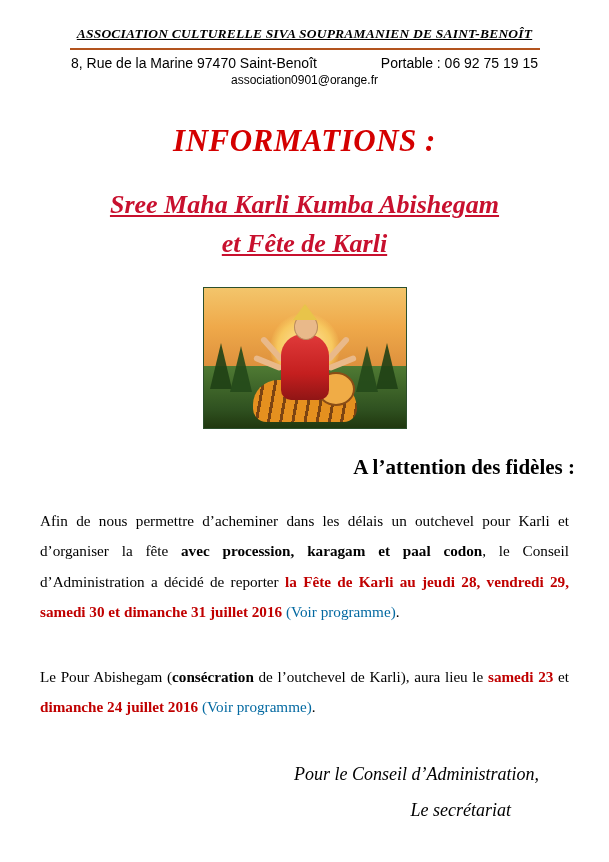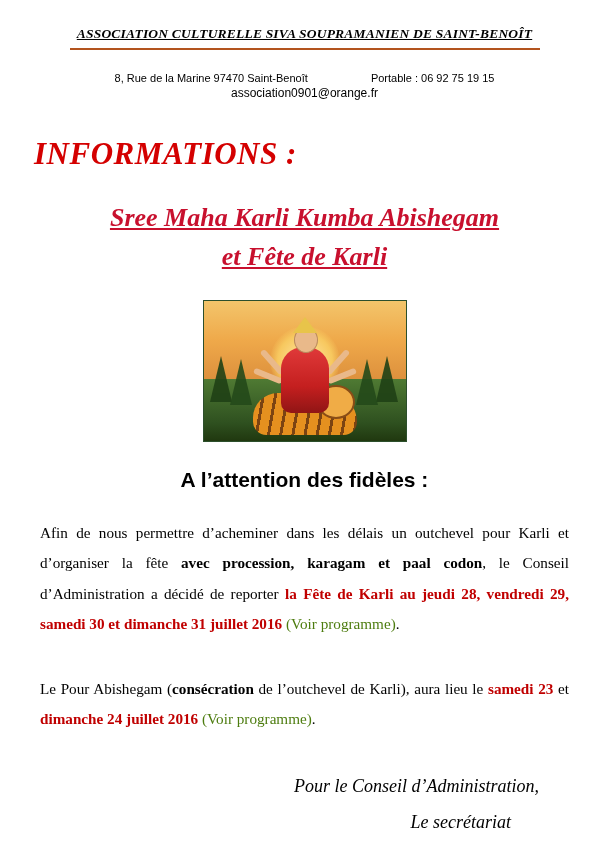--- a/index.html
+++ b/index.html
@@ -33,40 +33,40 @@
     letter-spacing: 0.2px;
     text-decoration: underline;
     white-space: nowrap;
   }
   .header-rule {
     margin: 6px auto 0 auto;
     width: 470px;
     border-top: 2px solid #b3541e;
   }
   .contact-line {
-    margin-top: 22px;
+    margin-top: 5px;
     text-align: center;
     font-family: "Liberation Sans", sans-serif;
-    font-size: 11px;
+    font-size: 14px;
   }
   .contact-line .phone {
     display: inline-block;
     margin-left: 60px;
   }
   .email-line {
     margin-top: 2px;
     text-align: center;
     font-family: "Liberation Sans", sans-serif;
     font-size: 12px;
   }
 
   
   .informations {
     margin-top: 36px;
-    text-align: left;
+    text-align: center;
     color: #d40000;
     font-family: "Liberation Serif", serif;
     font-style: italic;
     font-weight: bold;
     font-size: 31px;
     letter-spacing: 0.5px;
   }
   .subtitle {
     margin-top: 26px;
     text-align: center;
@@ -174,39 +174,39 @@
     border-radius: 3px;
   }
   .arm.left1 { left: 50%; margin-left: -52px; transform: rotate(22deg); }
   .arm.left2 { left: 50%; margin-left: -48px; bottom: 76px; transform: rotate(48deg); }
   .arm.right1 { left: 50%; margin-left: 22px; transform: rotate(-22deg); }
   .arm.right2 { left: 50%; margin-left: 18px; bottom: 76px; transform: rotate(-48deg); }
 
   
   .attention {
     margin-top: 26px;
-    text-align: center;
-    font-family: Liberation Sans, sans-serif;
+    text-align: right;
+    font-family: Liberation Serif, serif;
     font-weight: bold;
     font-size: 21px;
   }
   .para {
     margin-top: 26px;
     font-family: "Liberation Serif", serif;
     font-size: 15.2px;
     line-height: 2.0;
     text-align: justify;
     padding: 0 6px;
   }
   .para.second {
     margin-top: 34px;
   }
   .b { font-weight: bold; }
   .red { color: #c00000; font-weight: bold; }
-  .green { color: #4d7c0f; }
+  .green { color: #0369a1; }
 
   
   .sig {
     margin-top: 34px;
     text-align: right;
     padding-right: 36px;
     font-family: "Liberation Serif", serif;
     font-style: italic;
     font-size: 18px;
     line-height: 2.0;

